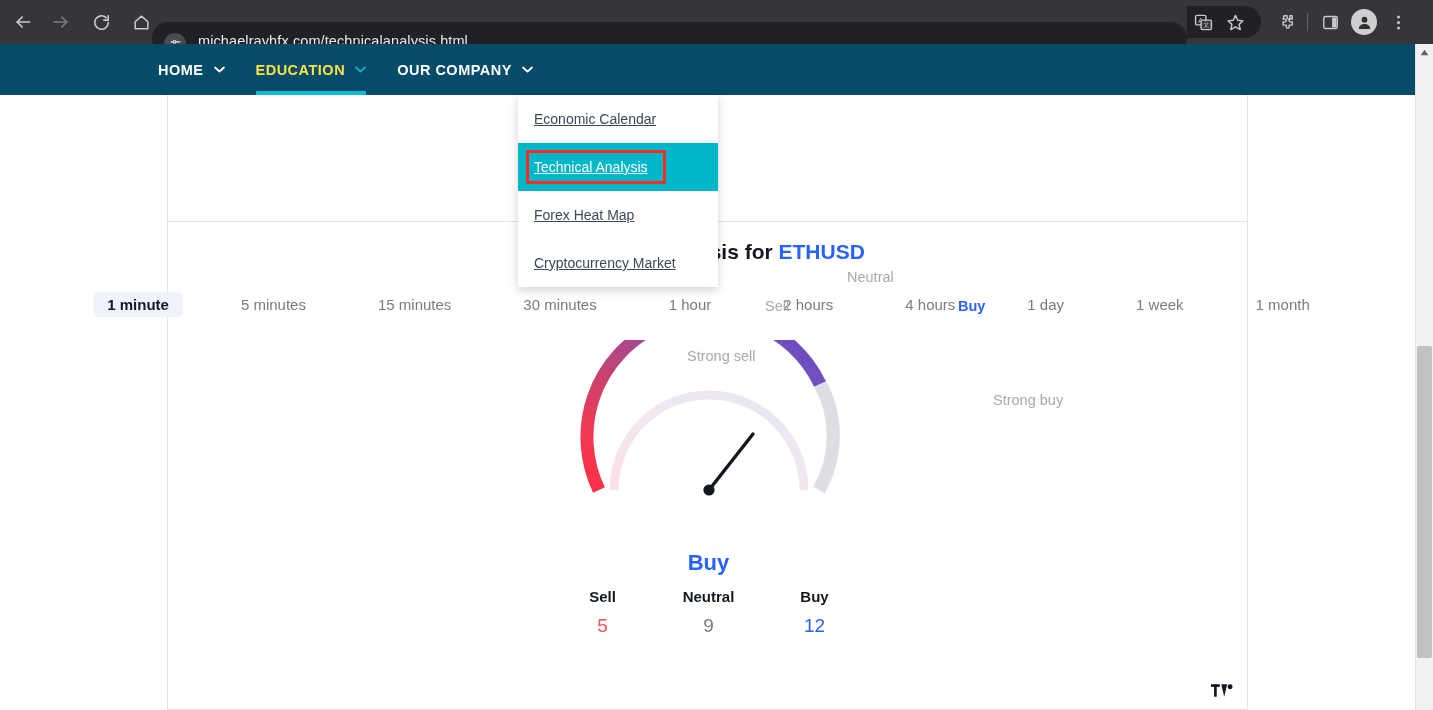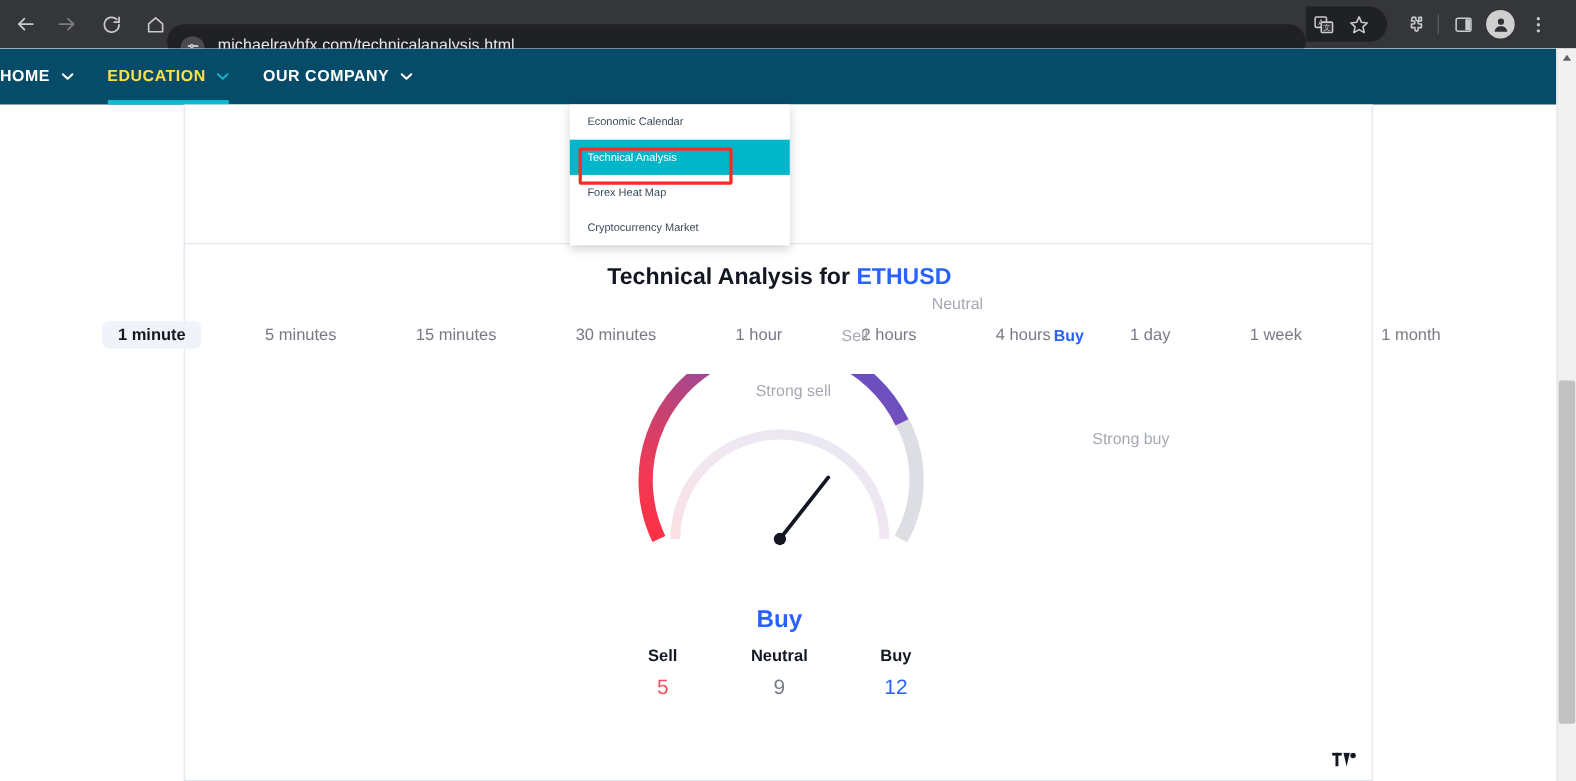--- a/index.html
+++ b/index.html
@@ -111,20 +111,21 @@
     position: absolute;
     left: 0; top: 0;
     width: 1415px; height: 51px;
     background: #064b68;
     display: flex;
     align-items: center;
   }
   #nav-items {
     display: flex;
     align-items: center;
+    margin-left: 158px;
     height: 51px;
   }
   .nav-item {
     display: flex;
     align-items: center;
     height: 51px;
     padding: 0 0 0 0;
     margin-right: 31px;
     position: relative;
   }
@@ -152,27 +153,28 @@
   
   #education-dropdown {
     position: absolute;
     left: 518px; top: 51px;
     width: 200px;
     background: #ffffff;
     box-shadow: 0 3px 9px rgba(0,0,0,0.18);
     z-index: 40;
   }
   .dropdown-item {
-    height: 32px;
+    height: 48px;
     display: flex;
     align-items: center;
     padding-left: 16px;
-    font-size: 10px;
+    font-size: 14px;
     color: #3c4858;
     position: relative;
+    text-decoration: underline;
   }
   .dropdown-item.highlighted {
     background: #00b6c9;
     color: #ffffff;
   }
   #dropdown-highlight-box {
     position: absolute;
     left: 8px; top: 7px;
     width: 140px; height: 34px;
     border: 3px solid #ff2a20;

